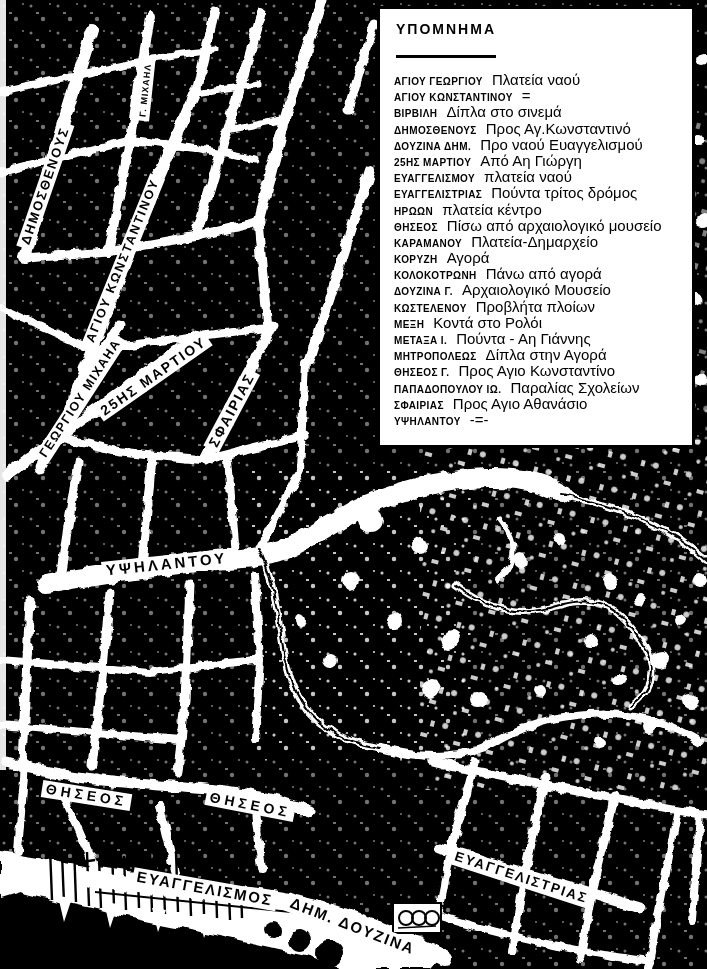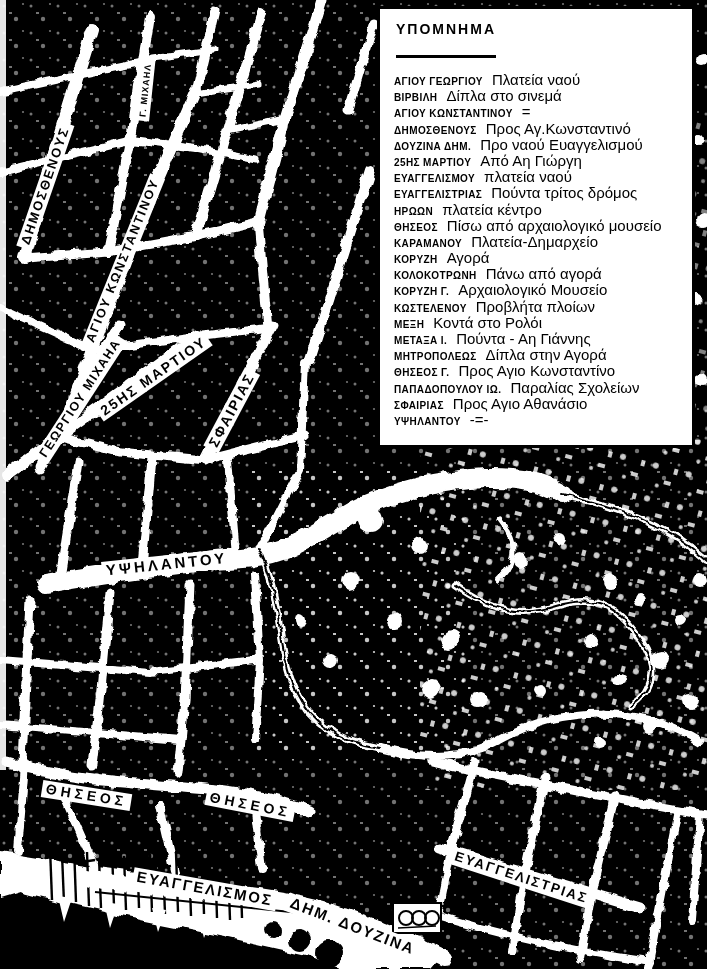--- a/index.html
+++ b/index.html
@@ -235,26 +235,26 @@
     </div>
 
   <div id="legend">
     <div id="legend-title">ΥΠΟΜΝΗΜΑ</div>
     <ul id="legend-list">
 
     <li>
         <span class="street-name">ΑΓΙΟΥ ΓΕΩΡΓΙΟΥ</span><span class="street-desc">Πλατεία ναού</span>
       </li>
         <li>
+        <span class="street-name">ΑΓΙΟΥ ΚΩΝΣΤΑΝΤΙΝΟΥ</span><span class="street-desc">=</span>
+      </li>
+        <li>
         <span class="street-name">ΒΙΡΒΙΛΗ</span><span class="street-desc">Δίπλα στο σινεμά</span>
       </li>
         <li>
-        <span class="street-name">ΑΓΙΟΥ ΚΩΝΣΤΑΝΤΙΝΟΥ</span><span class="street-desc">=</span>
-      </li>
-        <li>
         <span class="street-name">ΔΗΜΟΣΘΕΝΟΥΣ</span><span class="street-desc">Προς Αγ.Κωνσταντινό</span>
       </li>
         <li>
         <span class="street-name">ΔΟΥΖΙΝΑ ΔΗΜ.</span><span class="street-desc">Προ ναού Ευαγγελισμού</span>
       </li>
         <li>
         <span class="street-name">25ΗΣ ΜΑΡΤΙΟΥ</span><span class="street-desc">Από Αη Γιώργη</span>
       </li>
         <li>
         <span class="street-name">ΕΥΑΓΓΕΛΙΣΜΟΥ</span><span class="street-desc">πλατεία ναού</span>
@@ -271,21 +271,21 @@
         <li>
         <span class="street-name">ΚΑΡΑΜΑΝΟΥ</span><span class="street-desc">Πλατεία-Δημαρχείο</span>
       </li>
         <li>
         <span class="street-name">ΚΟΡΥΖΗ</span><span class="street-desc">Αγορά</span>
       </li>
         <li>
         <span class="street-name">ΚΟΛΟΚΟΤΡΩΝΗ</span><span class="street-desc">Πάνω από αγορά</span>
       </li>
         <li>
-        <span class="street-name">ΚΟΡΥΖΗ Γ.</span><span class="street-desc">Αρχαιολογικό Μουσείο</span>
+        <span class="street-name">ΔΟΥΖΙΝΑ Γ.</span><span class="street-desc">Αρχαιολογικό Μουσείο</span>
       </li>
         <li>
         <span class="street-name">ΚΩΣΤΕΛΕΝΟΥ</span><span class="street-desc">Προβλήτα πλοίων</span>
       </li>
         <li>
         <span class="street-name">ΜΕΞΗ</span><span class="street-desc">Κοντά στο Ρολόι</span>
       </li>
         <li>
         <span class="street-name">ΜΕΤΑΞΑ Ι.</span><span class="street-desc">Πούντα - Αη Γιάννης</span>
       </li>

